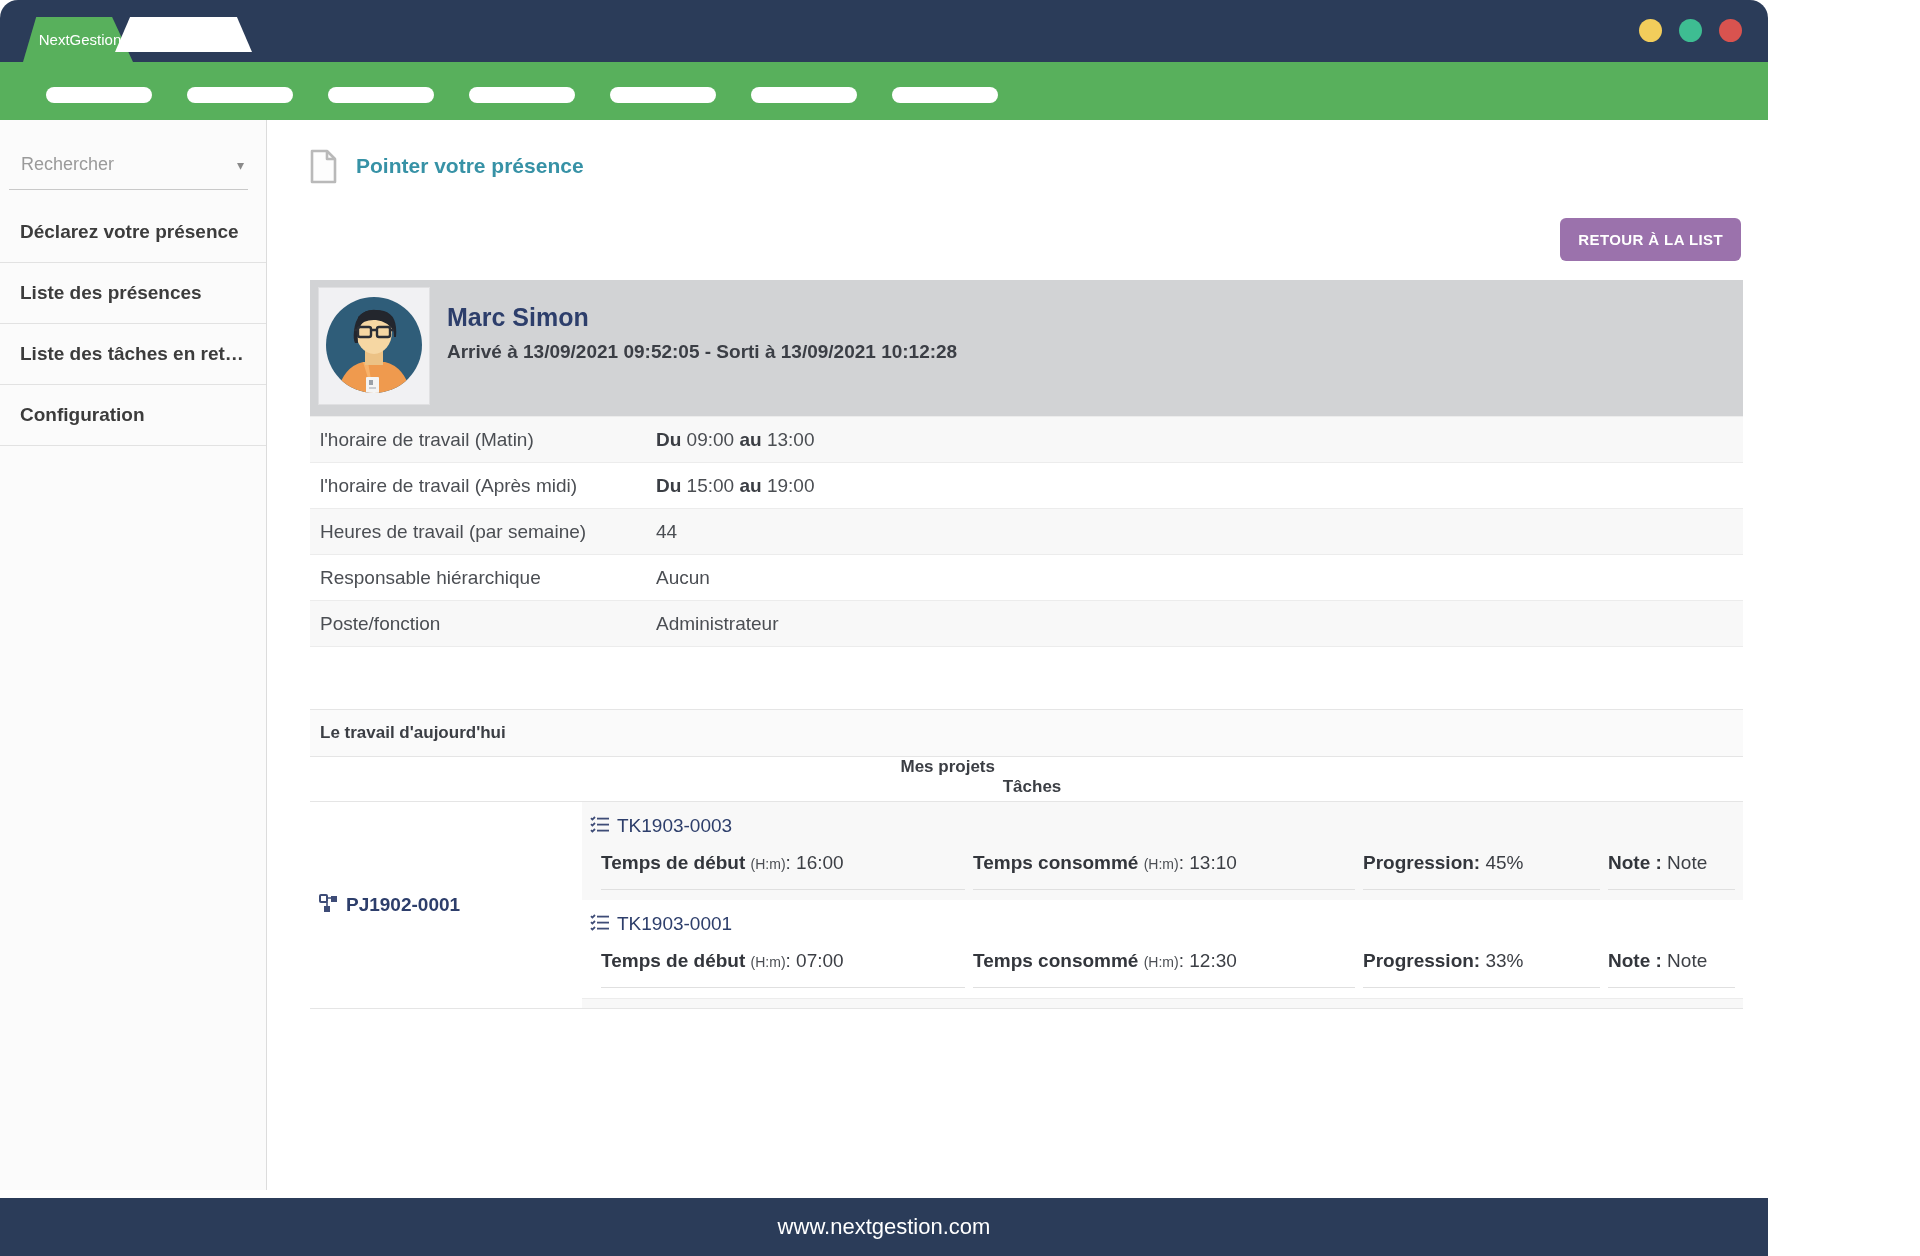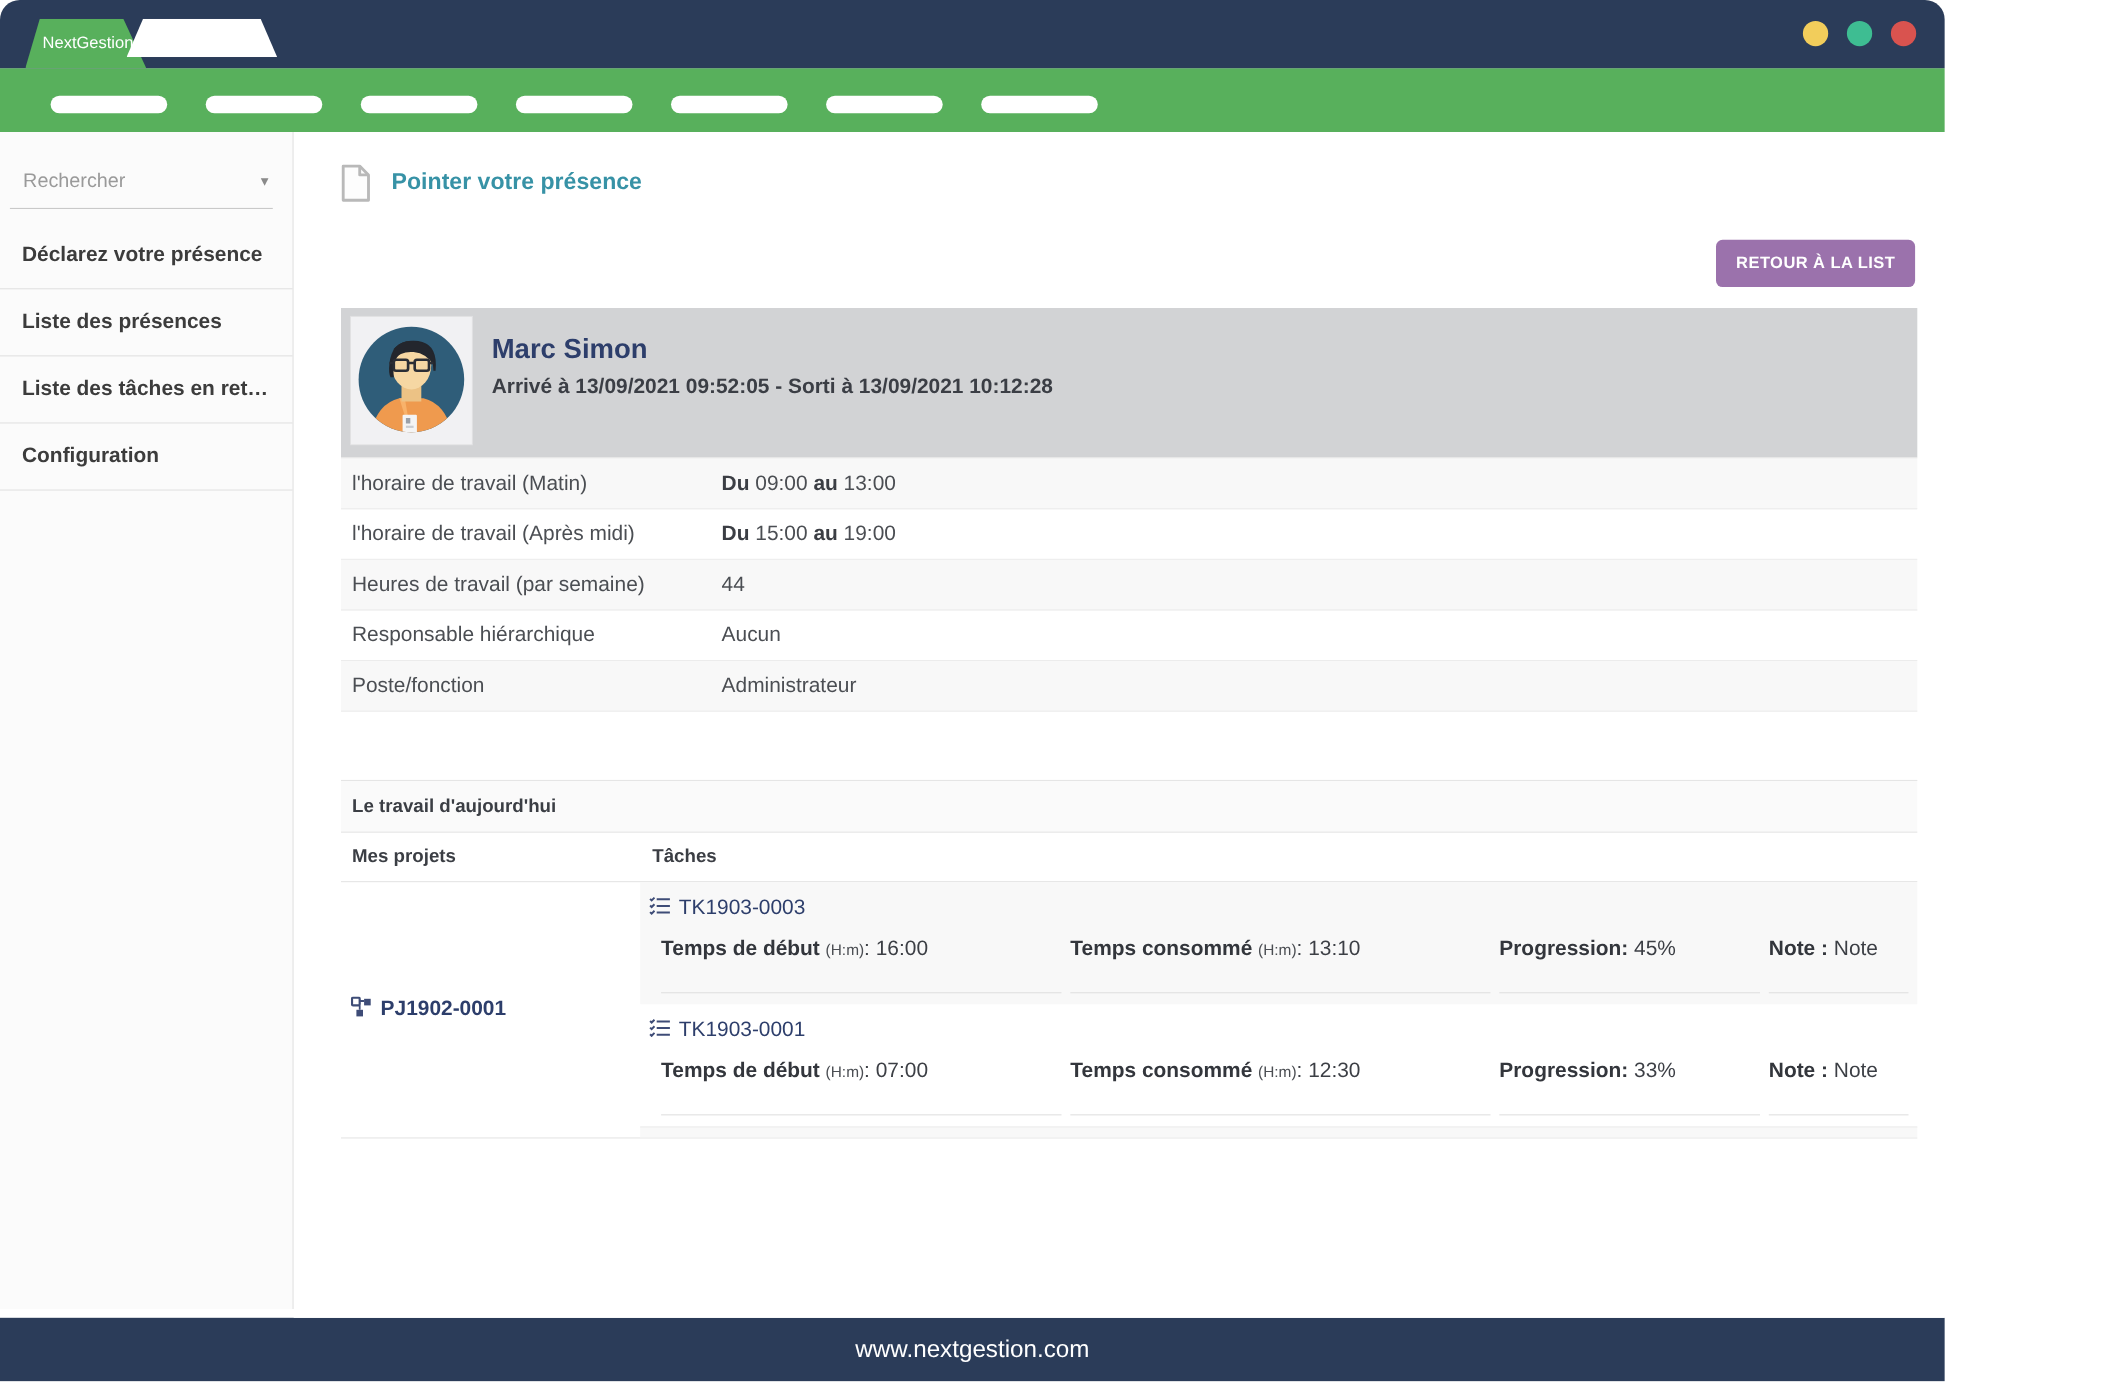--- a/index.html
+++ b/index.html
@@ -61,33 +61,33 @@
               font-size:19px; color:#4b4e53; }
   .info-row:nth-child(odd) { background:#f8f8f8; }
   .info-row .lbl { width:346px; padding-left:10px; flex:none; }
   .info-row b { color:#3b3e44; }
 
   
   .work { margin-top:62px; }
   .sec-header { height:48px; background:#fafafa; border-top:1px solid #e5e5e5; border-bottom:1px solid #e5e5e5;
                 display:flex; align-items:center; padding-left:10px; font-size:17px; font-weight:bold; color:#3b3e44; }
   .col-header { height:45px; border-bottom:1px solid #e5e5e5; display:flex; align-items:center;
-                font-size:17px; font-weight:bold; color:#3b3e44; }
+                font-size:17px; font-weight:bold; color:#3b3e44;flex-direction:column; }
   .col-header .c1 { width:272px; padding-left:10px; flex:none; }
   .col-header .c2 { padding-left:11px; }
   .work-body { display:flex; border-bottom:1px solid #e5e5e5; }
   .proj-cell { width:272px; flex:none; display:flex; align-items:center; gap:8px; padding-left:9px;font-weight:bold; }
   .proj-link { font-size:19px; color:#2D3E6B; cursor:pointer; }
   .tasks-cell { flex:1; min-width:0; }
   .task-block { padding:13px 0 10px 8px; }
   .task-block.alt { background:#f8f8f8; }
   .task-title { display:flex; align-items:center; gap:7px; }
   .task-link { font-size:19px; color:#2D3E6B; cursor:pointer; }
   .fields { display:flex; margin-top:15px; padding-left:11px; font-size:19px; color:#3c3f45; }
-  .field { border-bottom:1px solid #e0e0e0; padding-bottom:28px; margin-right:8px; white-space:nowrap; }
+  .field { border-bottom:1px solid #e0e0e0; padding-bottom:15px; margin-right:8px; white-space:nowrap; }
   .field b { color:#33363c; }
   .field .unit { font-size:14px; color:#4b4e53; }
   .f1 { width:364px; } .f2 { width:382px; } .f3 { width:237px; } .f4 { flex:1; }
   .strip { height:10px; background:#f8f8f8; border-top:1px solid #ececec; }
 
   
   .footer { height:58px; flex:none; background:#2B3C59; color:#fff; font-size:22px;
             display:flex; align-items:center; justify-content:center; }
 </style>
 </head>

